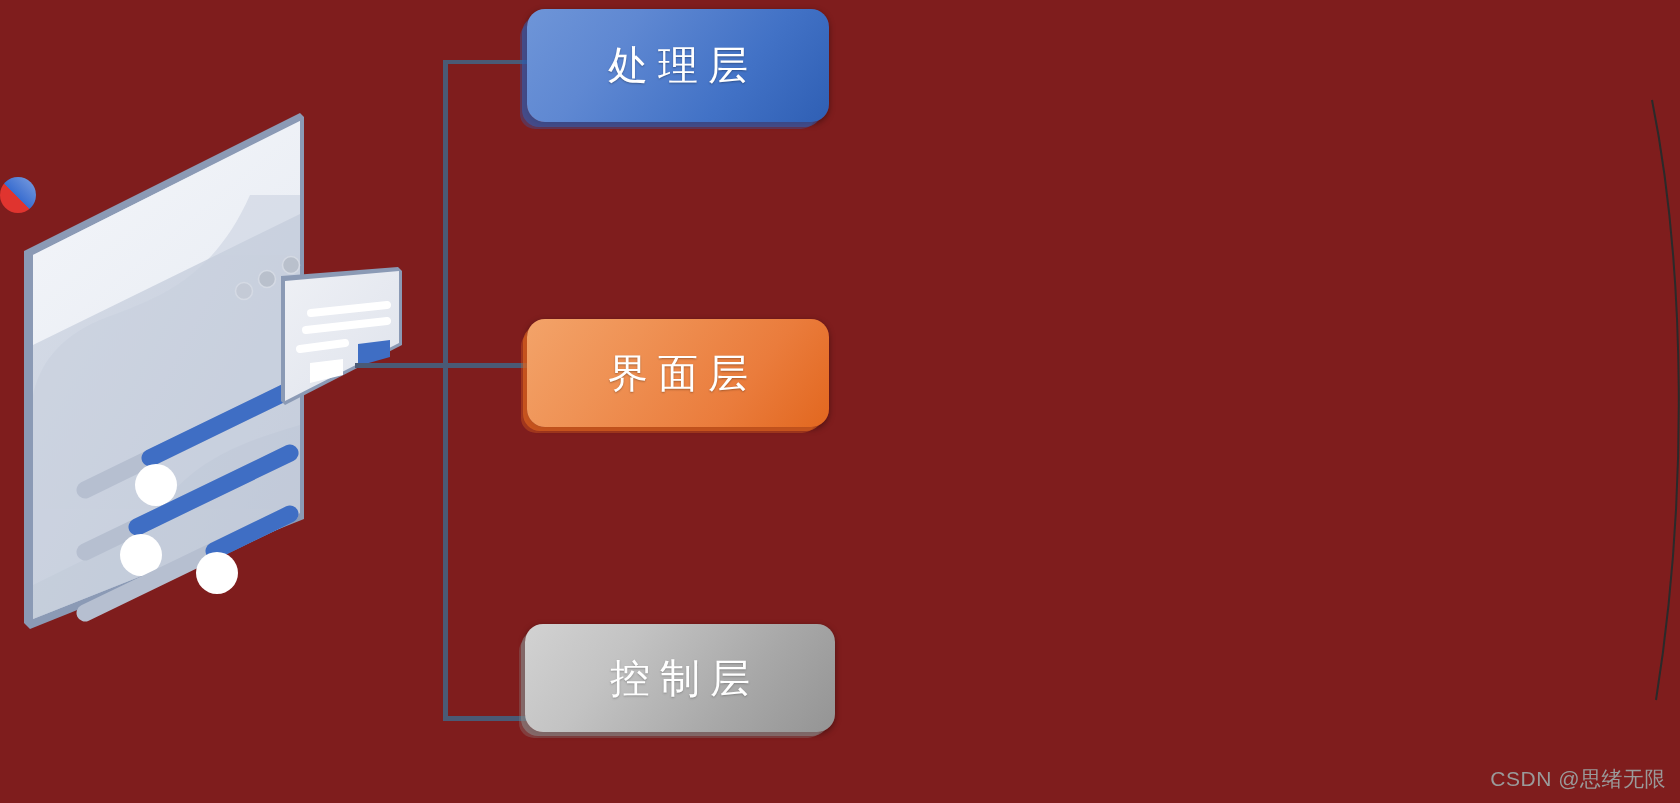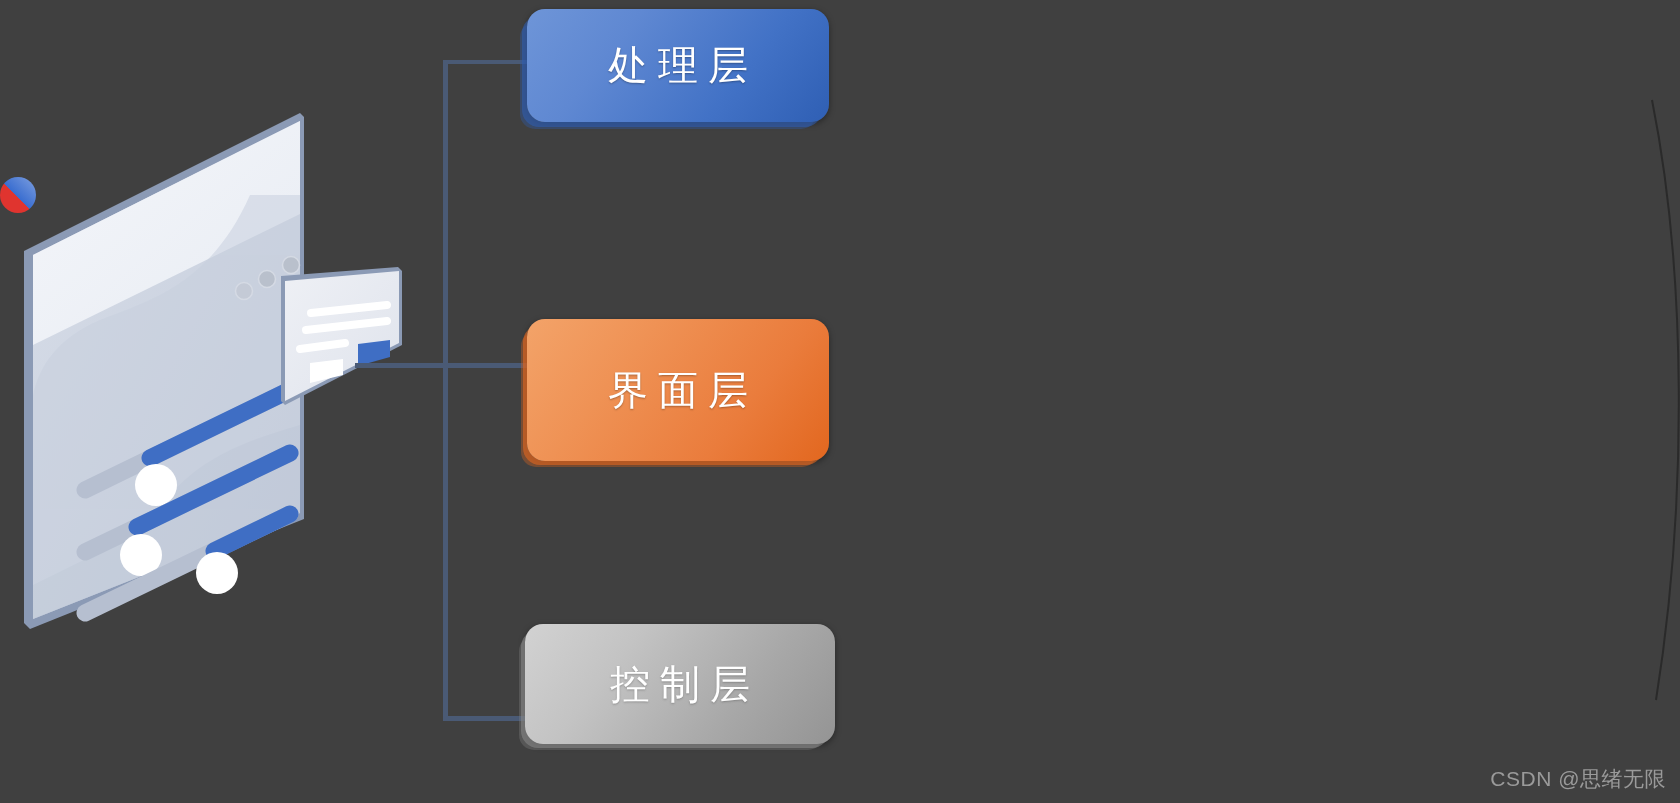--- a/index.html
+++ b/index.html
@@ -13,21 +13,21 @@
     position: relative;
     overflow: hidden;
     font-family: "Liberation Serif", "DejaVu Serif", serif;
   }
 
   #stage {
     position: absolute;
     left: 0; top: 0;
     width: 1680px;
     height: 803px;
-    background: #404040;
+    background: #7f1d1d;
   }
 
   
   .illus {
     position: absolute;
     left: 0px;
     top: 95px;
     width: 430px;
     height: 545px;
   }
@@ -91,33 +91,33 @@
     box-shadow: -6px 6px 0 -1px rgba(47,95,180,0.55),
                 -10px 10px 0 -3px rgba(47,95,180,0.35),
                 0 2px 6px rgba(0,0,0,0.4);
   }
 
   
   #box-ui {
     left: 527px;
     top: 319px;
     width: 302px;
-    height: 142px;
+    height: 108px;
     background: linear-gradient(128deg, #f3a369 0%, #ef9255 32%, #ea7c3c 70%, #e2671f 100%);
     box-shadow: -5px 5px 0 -1px rgba(226,103,31,0.60),
                 -9px 9px 0 -3px rgba(226,103,31,0.35),
                 0 2px 6px rgba(0,0,0,0.4);
   }
 
   
   #box-control {
     left: 525px;
     top: 624px;
     width: 310px;
-    height: 120px;
+    height: 108px;
     background: linear-gradient(128deg, #d2d2d2 0%, #c3c3c3 30%, #a8a8a8 68%, #949494 100%);
     box-shadow: -5px 5px 0 -1px rgba(140,140,140,0.55),
                 -9px 9px 0 -3px rgba(140,140,140,0.30),
                 0 2px 6px rgba(0,0,0,0.4);
   }
   #box-control .layer-label {
     text-shadow: 0 1px 2px rgba(60,60,60,0.35);
   }
 
   

